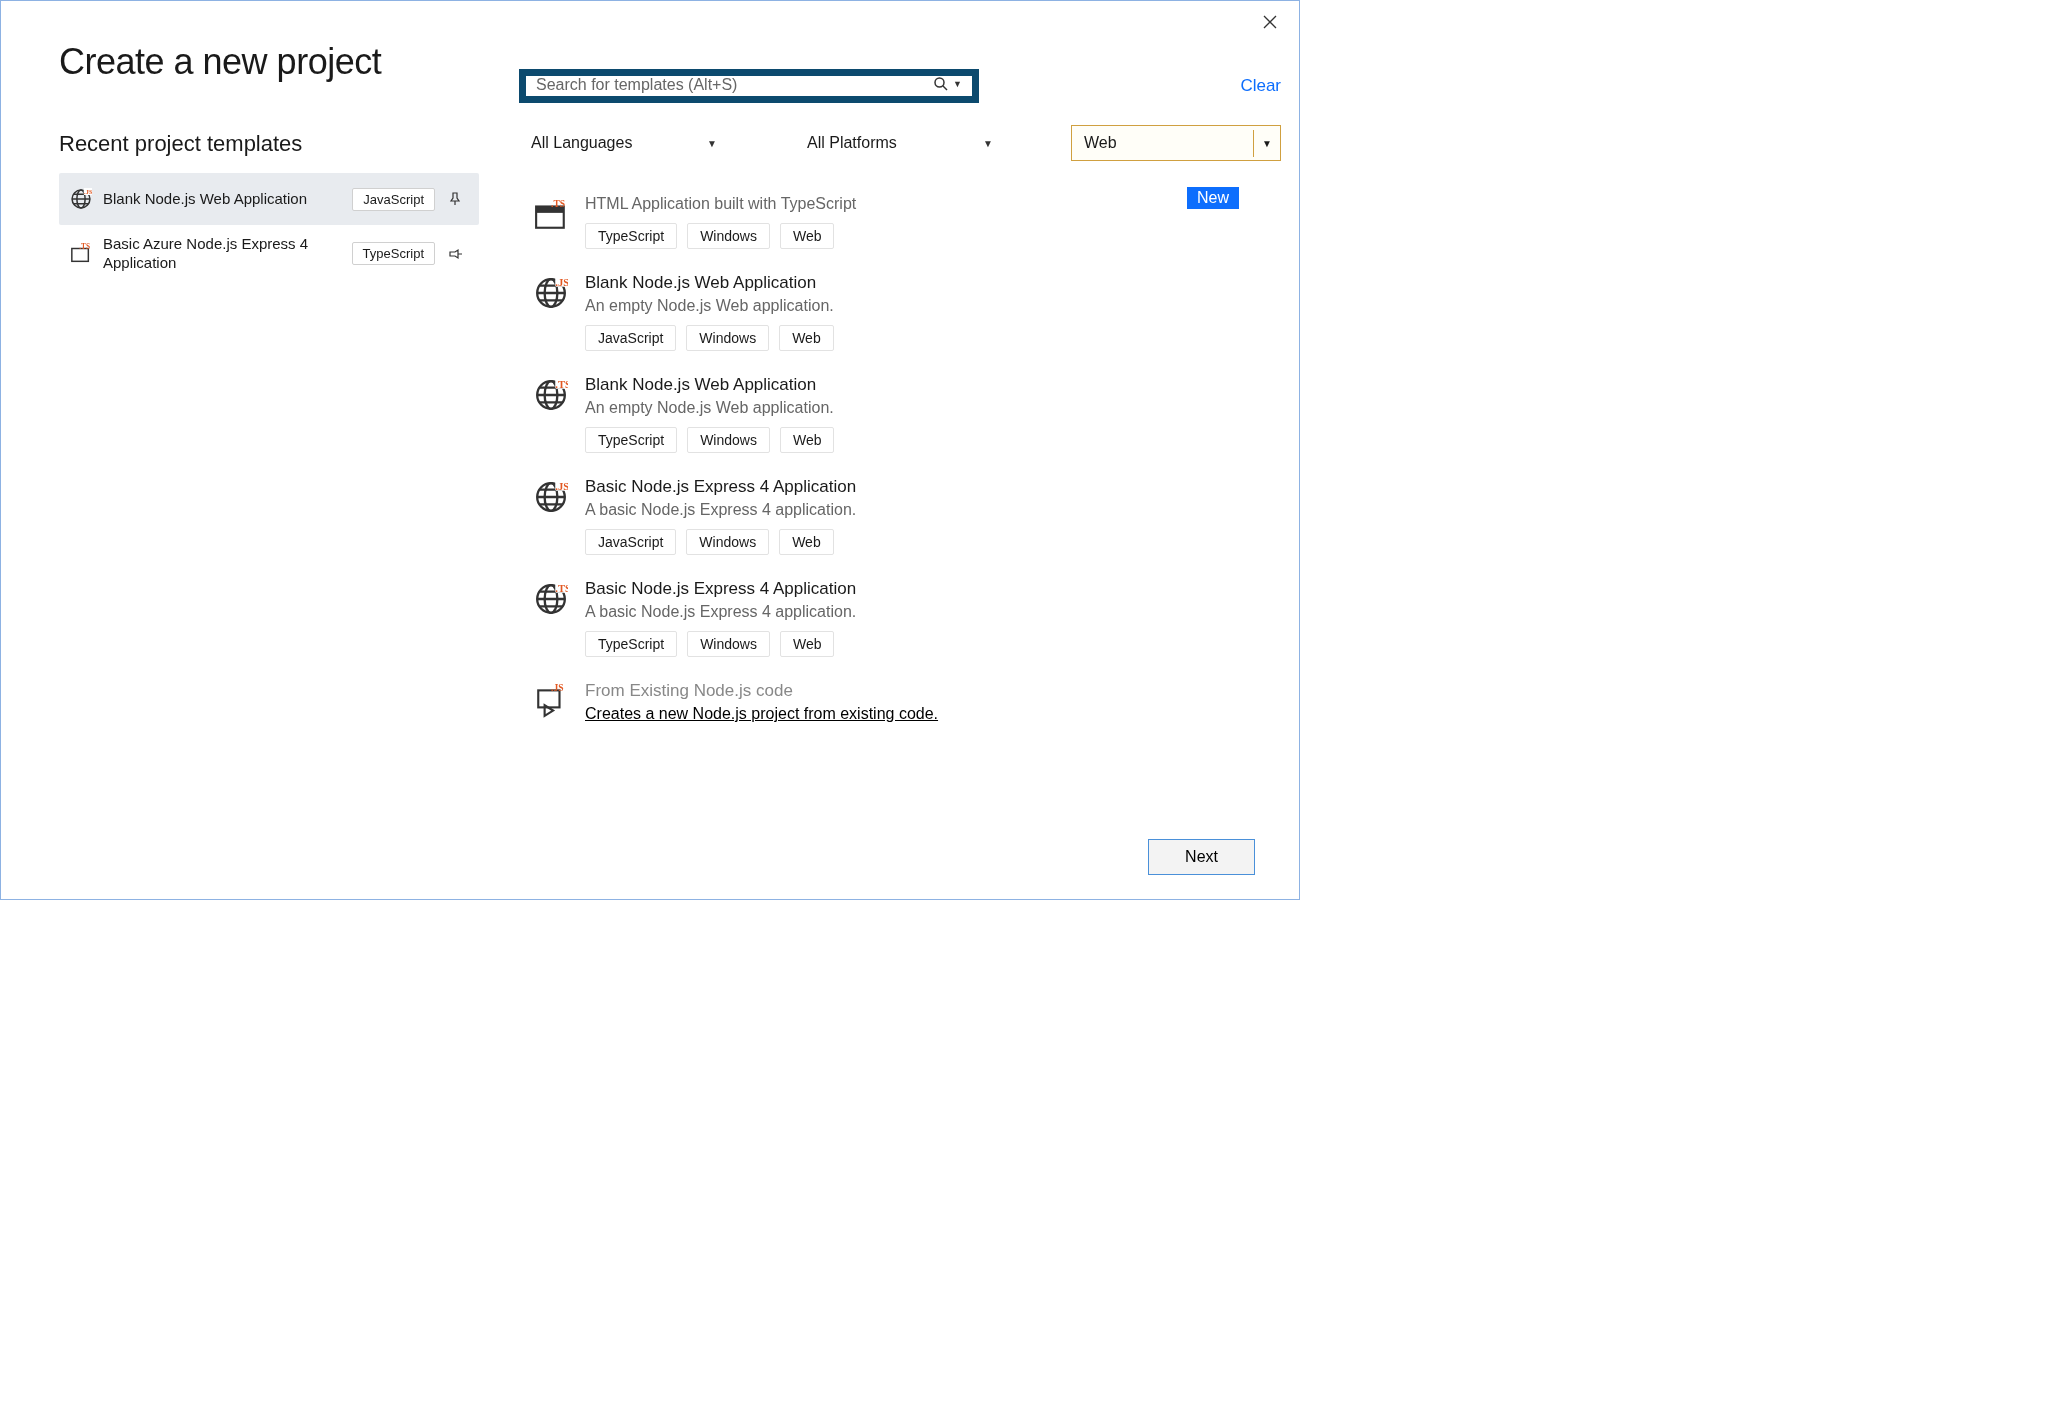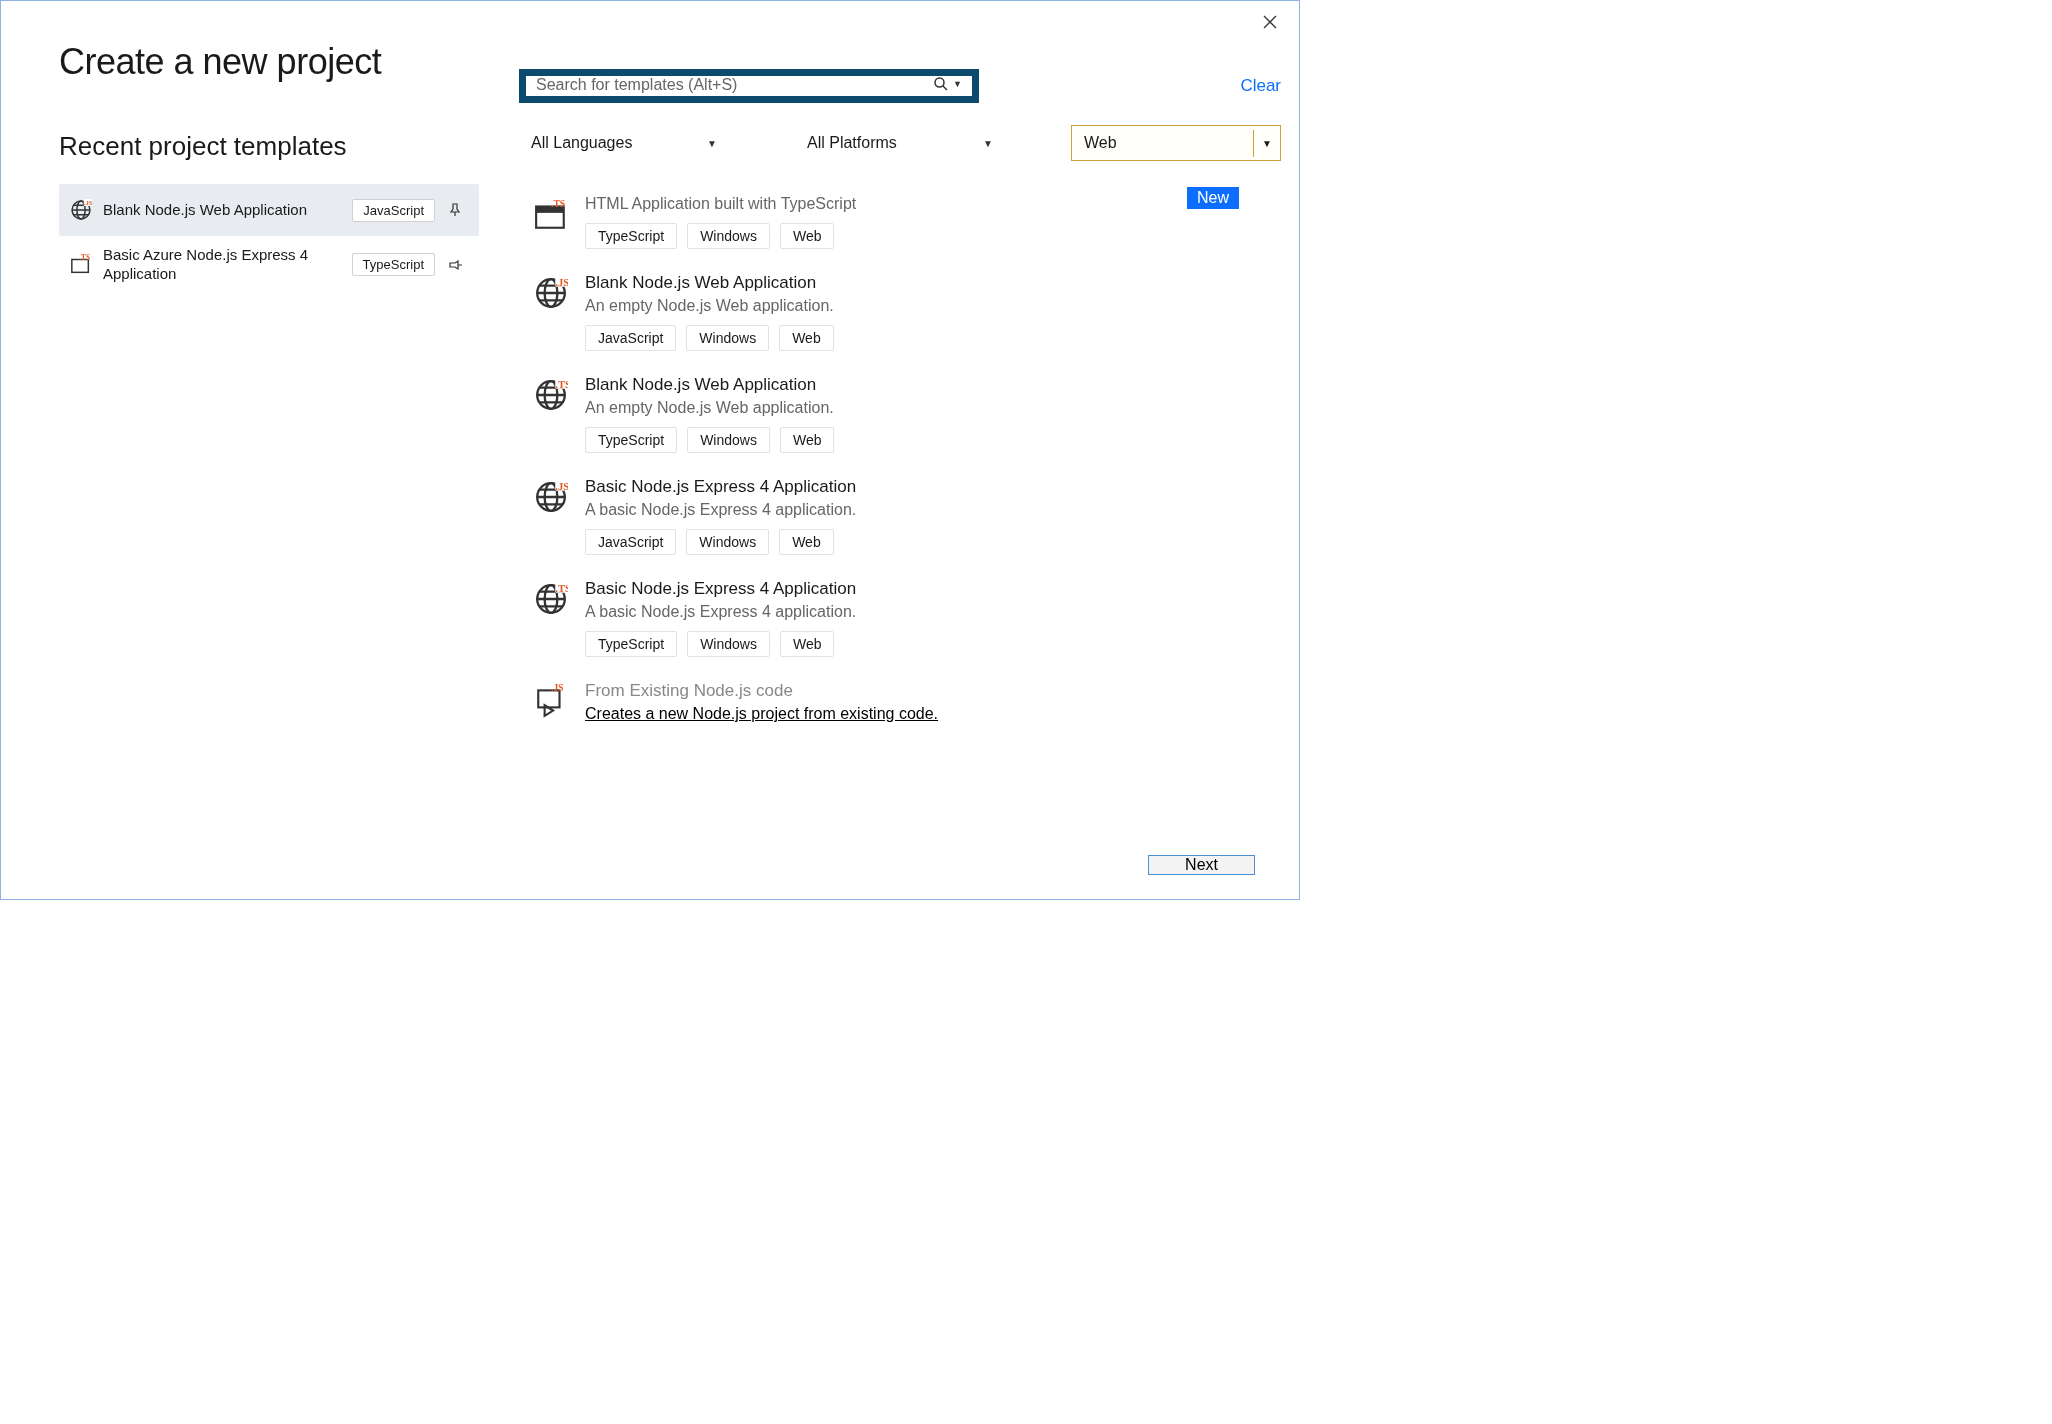--- a/index.html
+++ b/index.html
@@ -34,23 +34,23 @@
     width: 420px;
     flex-shrink: 0;
   }
   .page-title {
     font-size: 36px;
     font-weight: 400;
     margin-bottom: 48px;
     letter-spacing: -0.5px;
   }
   .recent-heading {
-    font-size: 26px;
+    font-size: 22px;
     font-weight: 400;
-    margin-bottom: 22px;
+    margin-bottom: 16px;
   }
   .recent-list { }
   .recent-item {
     display: flex;
     align-items: center;
     padding: 10px 10px;
     gap: 10px;
     border-radius: 2px;
     cursor: pointer;
     min-height: 52px;
@@ -211,21 +211,21 @@
     border-radius: 0;
   }
   .footer {
     position: absolute;
     bottom: 24px;
     right: 44px;
   }
   .next-btn {
     background: #f3f3f3;
     border: 1px solid #4a90d9;
-    padding: 0 36px;
+    padding: 8px 36px;
     font-size: 16px;
     cursor: pointer;
   }
   svg { display:block; }
 </style>
 </head>
 <body>
 
 <button class="close-btn">
   <svg width="14" height="14" viewBox="0 0 14 14">

